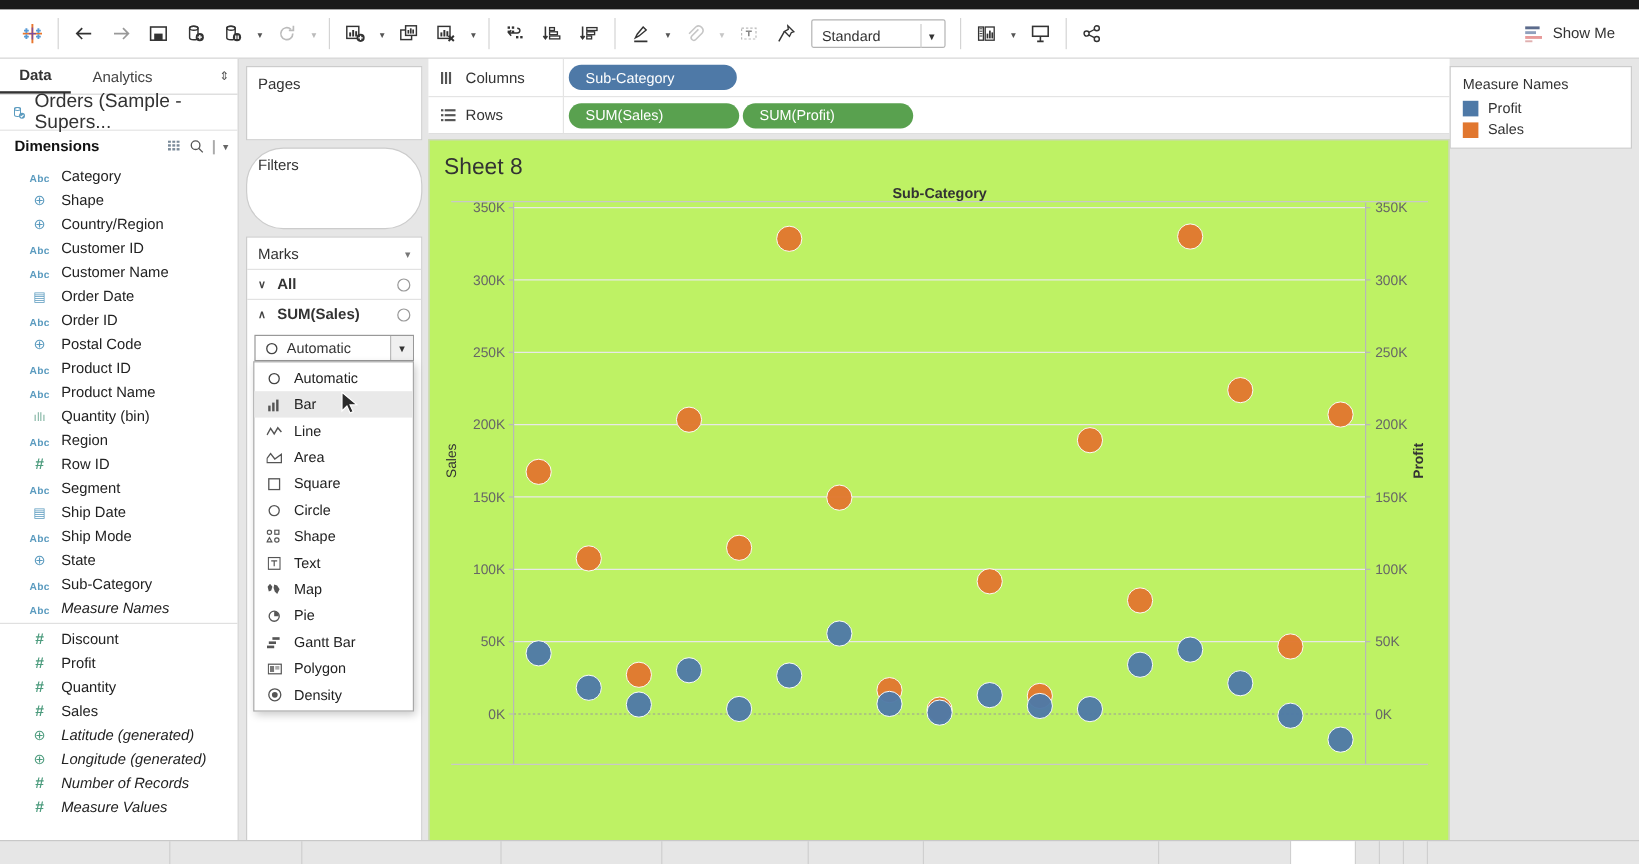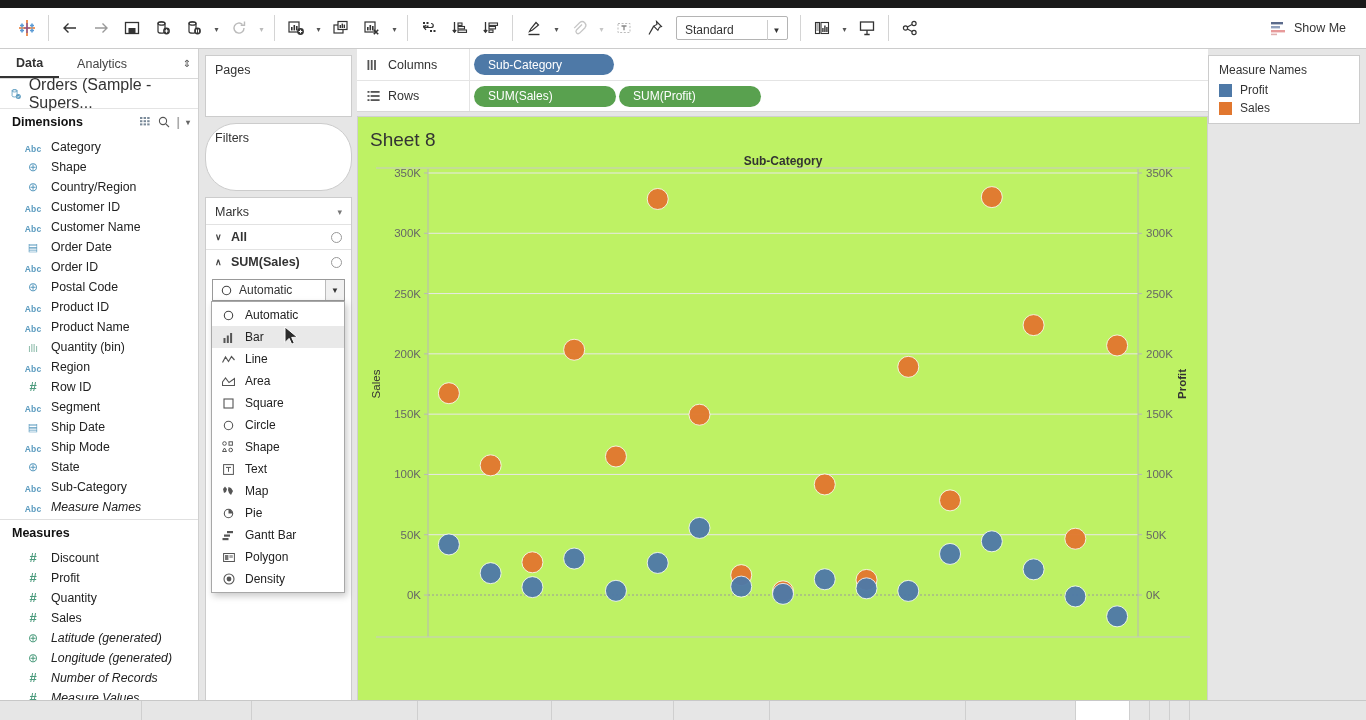--- a/index.html
+++ b/index.html
@@ -492,23 +492,20 @@
           <span class="ico abc">Abc</span>
           <span class="lbl">Sub-Category</span>
         </div>
       <div class="dp-item gen">
           <span class="ico abc">Abc</span>
           <span class="lbl">Measure Names</span>
         </div>
     </div>
 
     <div class="divider-line"></div>
-    <div class="dp-sechead">
-      <span>Measures</span>
-    </div>
 
     <div class="dp-list">
       <div class="dp-item">
           <span class="ico hash">#</span>
           <span class="lbl">Discount</span>
         </div>
       <div class="dp-item">
           <span class="ico hash">#</span>
           <span class="lbl">Profit</span>
         </div>

